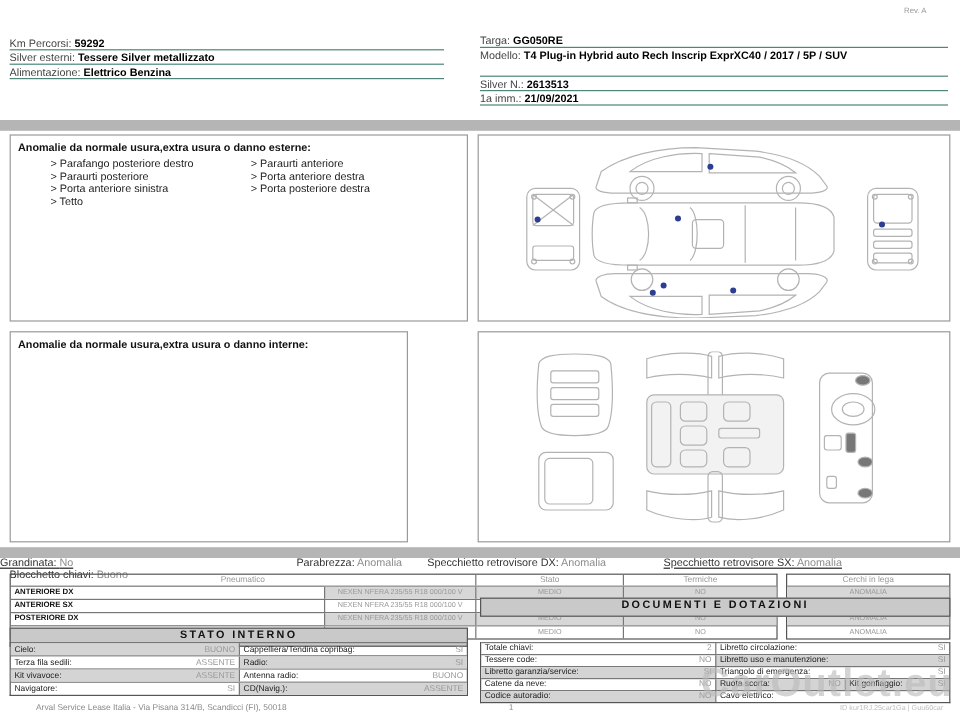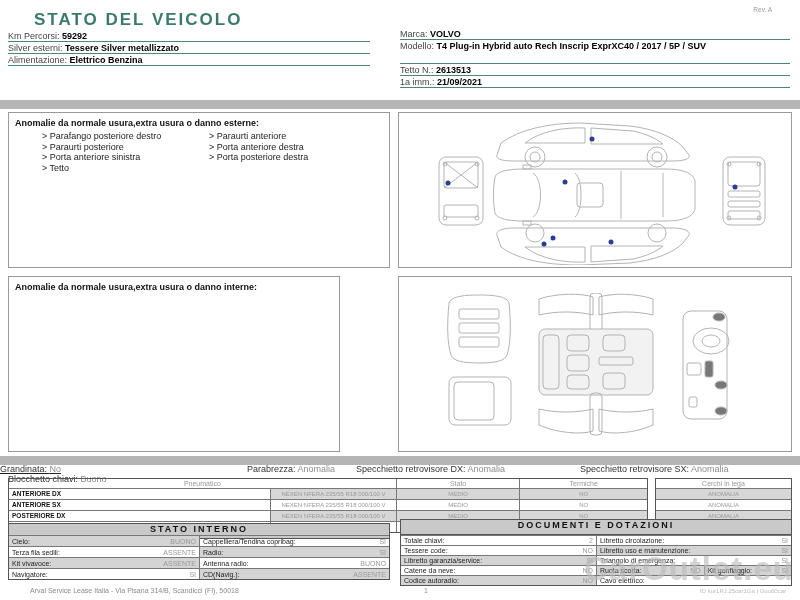--- a/index.html
+++ b/index.html
@@ -48,21 +48,21 @@
   .td:first-child { border-left:none; }
   .td.head { color:#9a9a9a; font-size:7px; }
   .td.pos { font-weight:bold; color:#111; font-size:6.5px; text-align:left; padding-left:3px; }
   .td.shaded { background:#d7d7d7; }
   .thead-row .td { line-height:9px; }
 
   .sec-bar { position:absolute; height:16px; background:#c9c9c9; border:1px solid #555;
     font-size:9px; font-weight:bold; color:#111; text-align:center; line-height:11px;
     letter-spacing:2px; }
   .sec-left { left:8px; top:523px; width:382px; }
-  .sec-right { left:400px; top:519px; width:392px; }
+  .sec-right { left:400px; top:498px; width:392px; }
 
   .ct { position:absolute; border:1px solid #555; border-top:none; }
   .ct-left { left:8px; top:535px; width:382px; }
   .ct-right { left:400px; top:535px; width:392px; }
   .ct-row { display:flex; border-top:1px solid #777; }
   .ct-half { flex:1 1 50%; display:flex; justify-content:space-between; overflow:hidden; }
   .ct-half + .ct-half { border-left:1px solid #777; }
   .ct-pair { flex:1 1 auto; display:flex; justify-content:space-between; overflow:hidden; }
   .ct-pair + .ct-pair { border-left:1px solid #777; }
   .ct-label { font-size:7px; color:#222; padding-left:3px; white-space:nowrap; }
@@ -78,32 +78,31 @@
 
   svg { position:absolute; }
   .diag-stroke { stroke:#b3b3b3; fill:none; stroke-width:1; }
   .diag-dot { fill:#2b3e91; stroke:none; }
 </style>
 </head>
 <body>
 
 <div class="page">
 
-  <div class="title">STATO DEL VEICOLO</div>
   <div class="rev">Rev. A</div>
 
   <div class="kv-block kv-left" id="kv-left">
       <div class="kv-row"><span class="kv-label">Km Percorsi: </span><span class="kv-value">59292</span></div>
       <div class="kv-row"><span class="kv-label">Silver esterni: </span><span class="kv-value">Tessere Silver metallizzato</span></div>
       <div class="kv-row"><span class="kv-label">Alimentazione: </span><span class="kv-value">Elettrico Benzina</span></div>
     </div>
   <div class="kv-block kv-right" id="kv-right">
-      <div class="kv-row"><span class="kv-label">Marca: </span><span class="kv-value">VOLVO</span></div>
+      <div class="kv-row"><span class="kv-label">Targa: </span><span class="kv-value">GG050RE</span></div>
       <div class="kv-row tall"><span class="kv-label">Modello: </span><span class="kv-value">T4 Plug-in Hybrid auto Rech Inscrip ExprXC40 / 2017 / 5P / SUV</span></div>
-      <div class="kv-row"><span class="kv-label">Tetto N.: </span><span class="kv-value">2613513</span></div>
+      <div class="kv-row"><span class="kv-label">Silver N.: </span><span class="kv-value">2613513</span></div>
       <div class="kv-row"><span class="kv-label">1a imm.: </span><span class="kv-value">21/09/2021</span></div>
     </div>
 
   <div class="gray-bar bar1"></div>
 
   <div class="box box-ext-text">
     <div class="box-title">Anomalie da normale usura,extra usura o danno esterne:</div>
     <div class="ext-cols">
       <ul class="ext-col ext-col1" id="ext-col1">
           <li class="ext-item">&gt; Parafango posteriore destro</li>
@@ -230,21 +229,21 @@
     </svg>
   </div>
 
   <div class="gray-bar bar2"></div>
 
   <div id="summary-zone">
       <span class="sum-item" style="left: 0; top: 464px; text-decoration: underline;"><span class="sum-label">Grandinata: </span><span class="sum-value">No</span></span>
       <span class="sum-item" style="left: 8px; top: 474px;"><span class="sum-label">Blocchetto chiavi: </span><span class="sum-value">Buono</span></span>
       <span class="sum-item" style="left: 247px; top: 464px;"><span class="sum-label">Parabrezza: </span><span class="sum-value">Anomalia</span></span>
       <span class="sum-item" style="left: 356px; top: 464px;"><span class="sum-label">Specchietto retrovisore DX: </span><span class="sum-value">Anomalia</span></span>
-      <span class="sum-item" style="left: 580px; top: 464px;"><span class="sum-label">Specchietto retrovisore SX: </span><span class="sum-value">Anomalia</span></span>
+      <span class="sum-item" style="left: 553px; top: 464px; text-decoration: underline;"><span class="sum-label">Specchietto retrovisore SX: </span><span class="sum-value">Anomalia</span></span>
     </div>
 
   <div class="tbl" id="tires-main" style="left:8px; top:478px; width:640px;">
       <div class="tr thead-row">
         <div class="td head" style="width: 388px;">Pneumatico</div>
         <div class="td head" style="width: 124px;">Stato</div>
         <div class="td head" style="width: 128px;">Termiche</div>
       </div>
       <div class="tr">
         <div class="td pos" style="width: 262px;">ANTERIORE DX</div>

